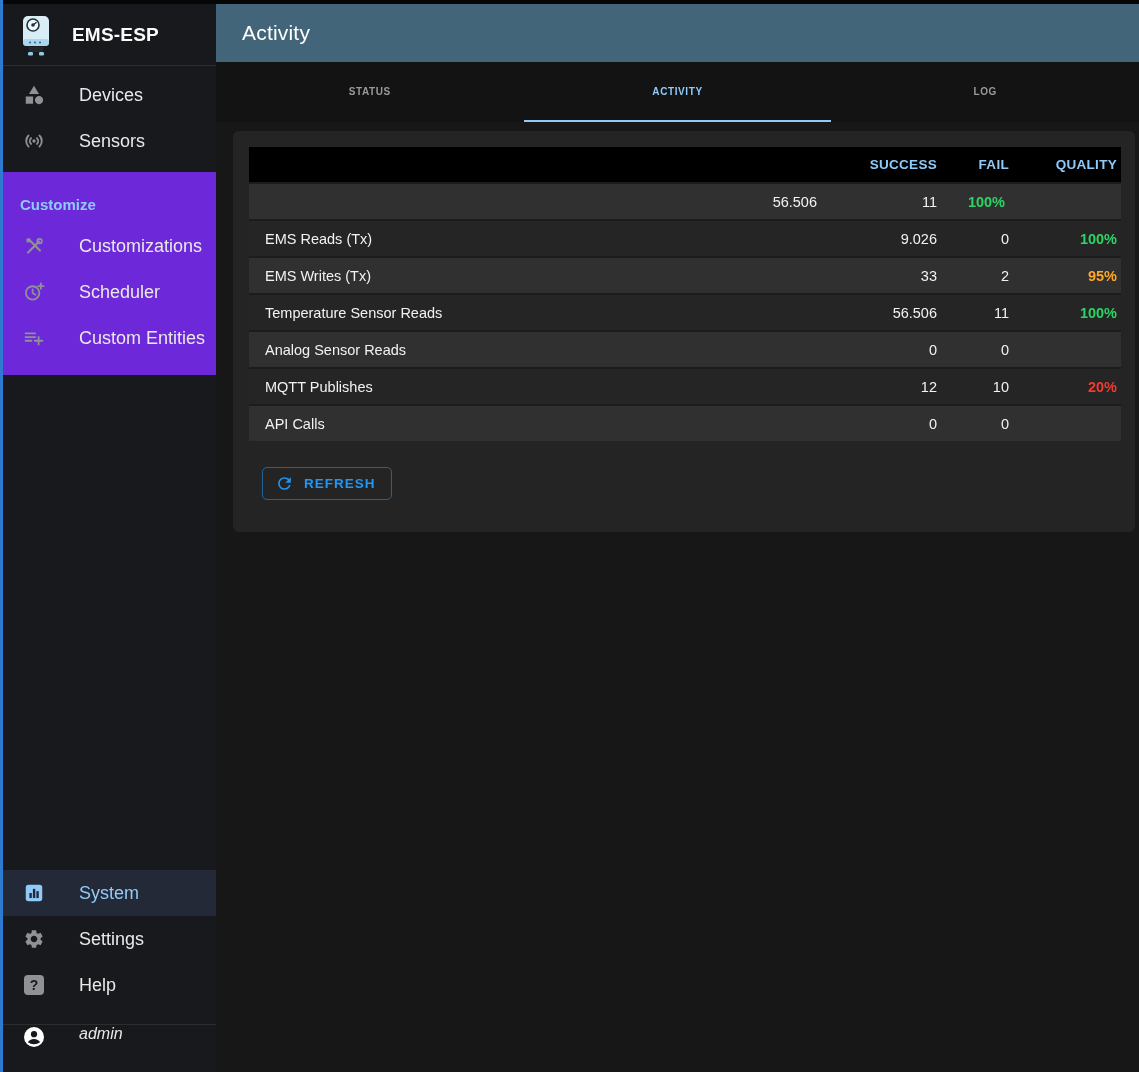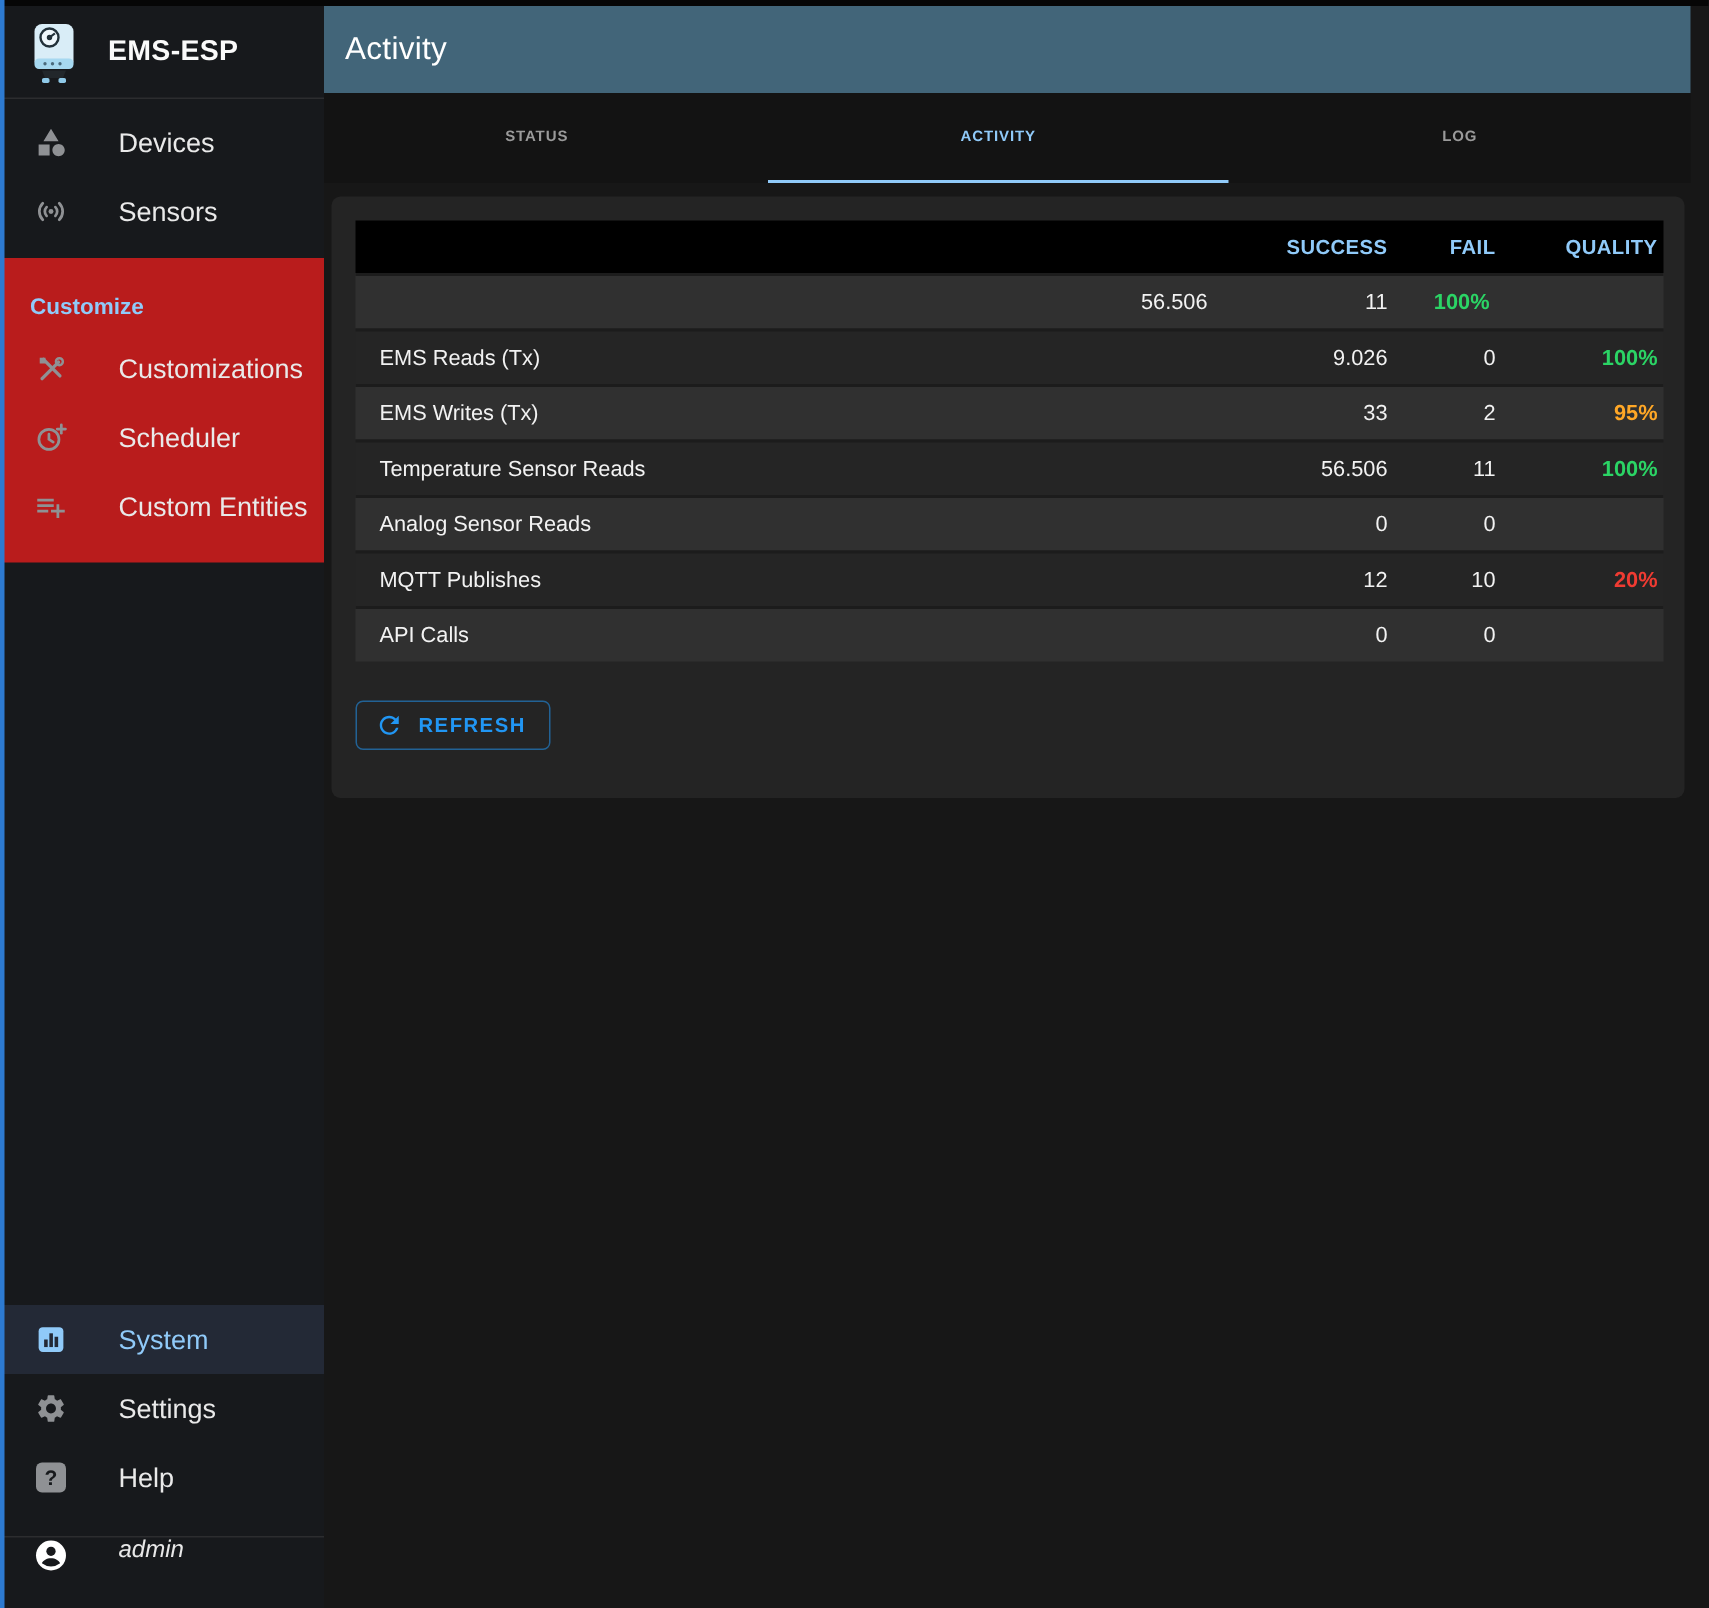--- a/index.html
+++ b/index.html
@@ -13,32 +13,32 @@
   .left-line { position:absolute; top:0; left:0; width:3px; height:1072px; background:#2d7ad1; z-index:70; }
 
   
   .sidebar { position:absolute; left:0; top:4px; width:216px; height:1068px; background:#17191c; z-index:10; }
   .sidebar-header { height:62px; display:flex; align-items:center; padding-left:18px; gap:18px; border-bottom:1px solid #2c2d2f; }
   .app-title { font-size:19px; font-weight:bold; color:#fafafa; letter-spacing:0.2px; }
   .menu-item { height:46px; display:flex; align-items:center; padding-left:22px; cursor:pointer; }
   .menu-item .mi-icon { width:24px; height:24px; flex:0 0 24px; margin-right:33px; display:flex; align-items:center; justify-content:center; }
   .menu-item .mi-label { font-size:18px; color:#e9e9e9; }
   .menu-top { padding-top:6px; }
-  .customize-panel { margin-top:8px; background:#b91c1c; padding:8px 0 14px 0; }
+  .customize-panel { margin-top:8px; background:#6d28d9; padding:8px 0 14px 0; }
   .customize-header { padding:16px 0 10px 20px; font-size:15px; font-weight:bold; color:#90caf9; }
   .sidebar-bottom { position:absolute; left:0; bottom:0; width:216px; }
   .menu-item.active { background:#232936; }
   .menu-item.active .mi-label { color:#90caf9;text-align:right; }
   .sb-divider { height:1px; background:#2c2d2f; margin-top:16px; }
   .user-item { height:47px; display:flex; align-items:flex-start; padding-left:22px; cursor:pointer;font-style:italic; }
   .user-item .mi-icon { width:24px; height:24px; margin-right:33px; }
   .help-badge { width:20px; height:20px; border-radius:4px; background:#8f9194; color:#17191c; font-weight:bold; font-size:14px; display:flex; align-items:center; justify-content:center; }
 
   
-  .main { position:absolute; left:204px; top:4px; width:923px; height:1029px; }
+  .main { position:absolute; left:216px; top:4px; width:923px; height:1029px; }
   .toolbar { height:58px; background:#426579; display:flex; align-items:center; padding-left:26px; }
   .toolbar-title { font-size:21px; color:#ffffff; letter-spacing:0.2px; }
   .tabbar { height:60px; background:#131313; display:flex; }
   .tab { flex:1; display:flex; align-items:center; justify-content:center; font-size:10px; font-weight:bold;
          letter-spacing:0.6px; color:#9a9a9a; cursor:pointer; border-bottom:2px solid transparent; }
   .tab.active { color:#90caf9; border-bottom-color:#90caf9; }
 
   .card { margin:9px 4px 0 17px; height:401px; background:#242424; border-radius:6px; padding:16px; }
   .act-table { width:872px; }
   .t-row { display:grid; grid-template-columns:1fr 120px 72px 112px; align-items:center; }
@@ -49,21 +49,21 @@
   .t-body .t-row:nth-child(odd) { background:#303030; }
   .t-body .t-row:nth-child(even) { background:#252525; }
   .td { font-size:14.5px; color:#f2f2f2; }
   .td.c-name { padding-left:16px; text-align:left; }
   .td.c-num { text-align:right; }
   .td.c-quality { text-align:right; font-weight:bold; }
   .q-green { color:#2bd465; } .q-orange { color:#ffa726; } .q-red { color:#ef3b32; } 
 
   .refresh-btn { margin-top:26px; display:inline-flex; align-items:center; gap:10px; height:33px; padding:0 15px 0 12px;
     background:transparent; border:1px solid rgba(33,150,243,0.55); border-radius:5px; color:#2196f3;
-    font-family:"Liberation Sans",sans-serif; font-size:13.5px; font-weight:bold; letter-spacing:1px; cursor:pointer; }
+    font-family:"Liberation Sans",sans-serif; font-size:13.5px; font-weight:bold; letter-spacing:1px; cursor:pointer;margin-left:13px; }
 
   svg { display:block; }
 </style>
 </head>
 <body>
 
 <div class="top-strip"></div>
 <div class="left-line"></div>
 
 <div class="sidebar">

